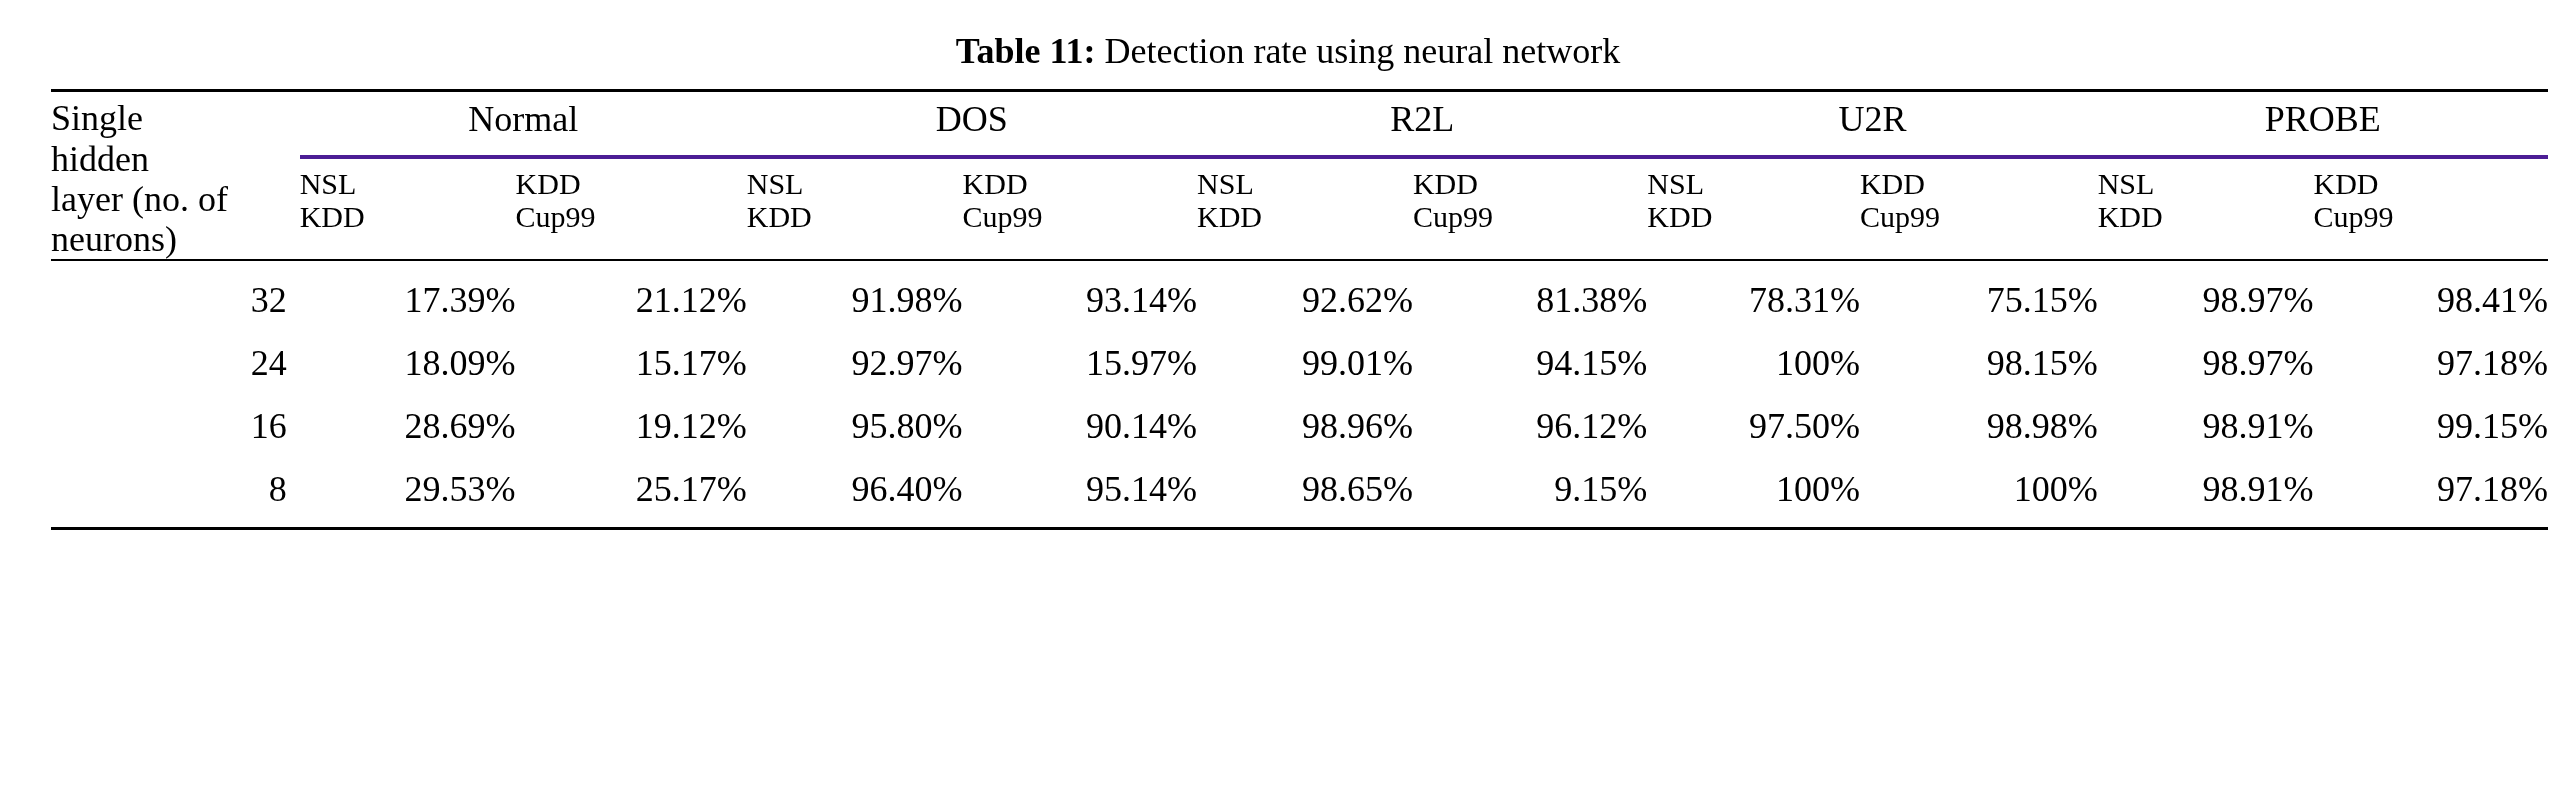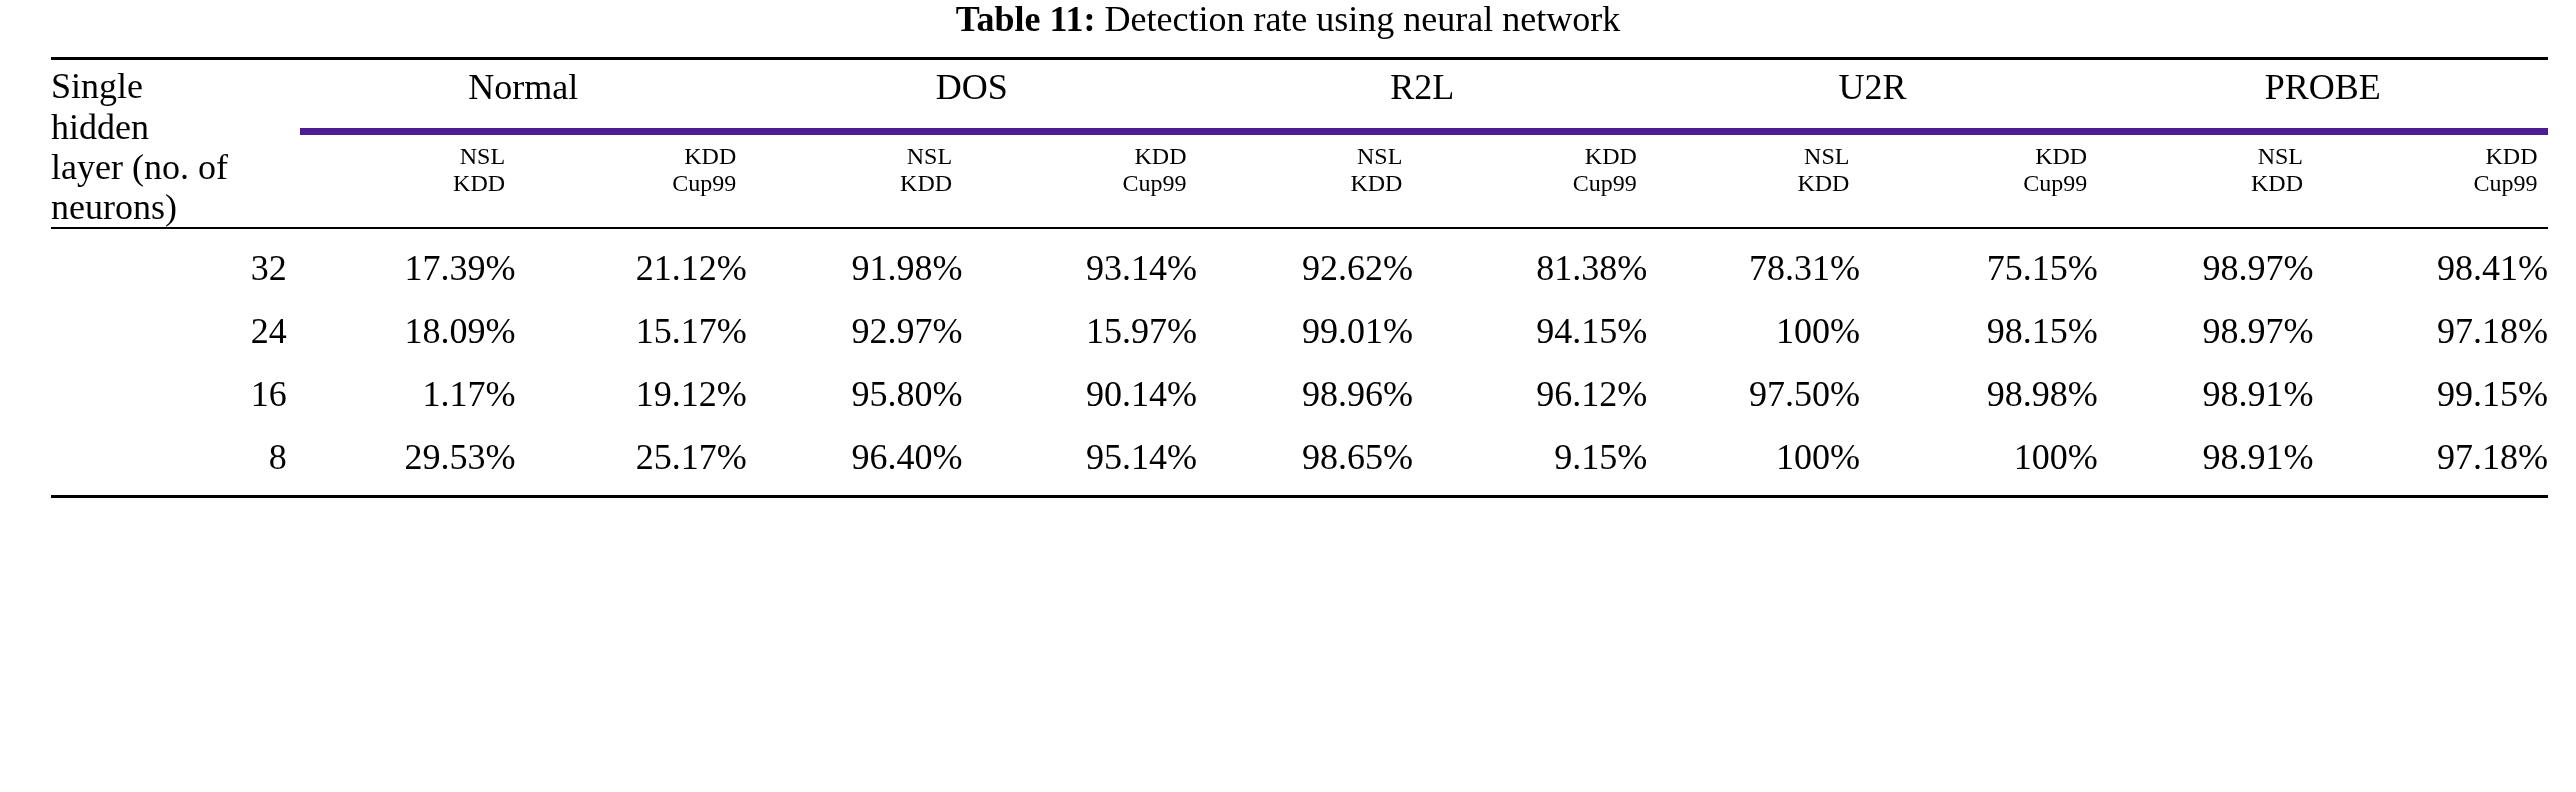--- a/index.html
+++ b/index.html
@@ -20,20 +20,21 @@
     height: 792px;
     box-sizing: border-box;
     padding: 0 39px;
   }
   .caption {
     text-align: center;
     font-size: 36px;
     line-height: 1.1;
     padding-bottom: 17px;
     white-space: nowrap;
+    margin-top: 32px;
   }
   .caption .caption-label {
     font-weight: bold;
   }
   .caption .caption-text {
     font-weight: normal;
   }
 
   table.tbl {
     border-collapse: collapse;
@@ -74,29 +75,29 @@
   }
   .stub-line { display: block; }
 
   .grp-head {
     text-align: center;
     font-size: 36px;
     padding-bottom: 5.3px;
     padding-top: 6.6px;
   }
   .grp-underline {
-    border-bottom: 7px solid #4c1d95;
+    border-bottom: 4px solid #4c1d95;
   }
 
   .sub-head {
-    font-size: 24px;
+    font-size: 30px;
     line-height: 1.12;
     padding-top: 8px;
     padding-bottom: 10.5px;
-    text-align: right;
+    text-align: left;
     padding-right: 10.5px;
     vertical-align: top;
   }
   .sub-line { display: block; }
 
   .data-row td {
     font-size: 36px;
     padding-top: 10.5px;
     padding-bottom: 10.5px;
     text-align: right;
@@ -225,21 +226,21 @@
         <td>99.01%</td>
         <td>94.15%</td>
         <td>100%</td>
         <td>98.15%</td>
         <td>98.97%</td>
         <td>97.18%</td>
       </tr>
 
       <tr class="data-row">
         <td class="stub">16</td>
-        <td>1.17%</td>
+        <td>28.69%</td>
         <td>19.12%</td>
         <td>95.80%</td>
         <td>90.14%</td>
         <td>98.96%</td>
         <td>96.12%</td>
         <td>97.50%</td>
         <td>98.98%</td>
         <td>98.91%</td>
         <td>99.15%</td>
       </tr>

